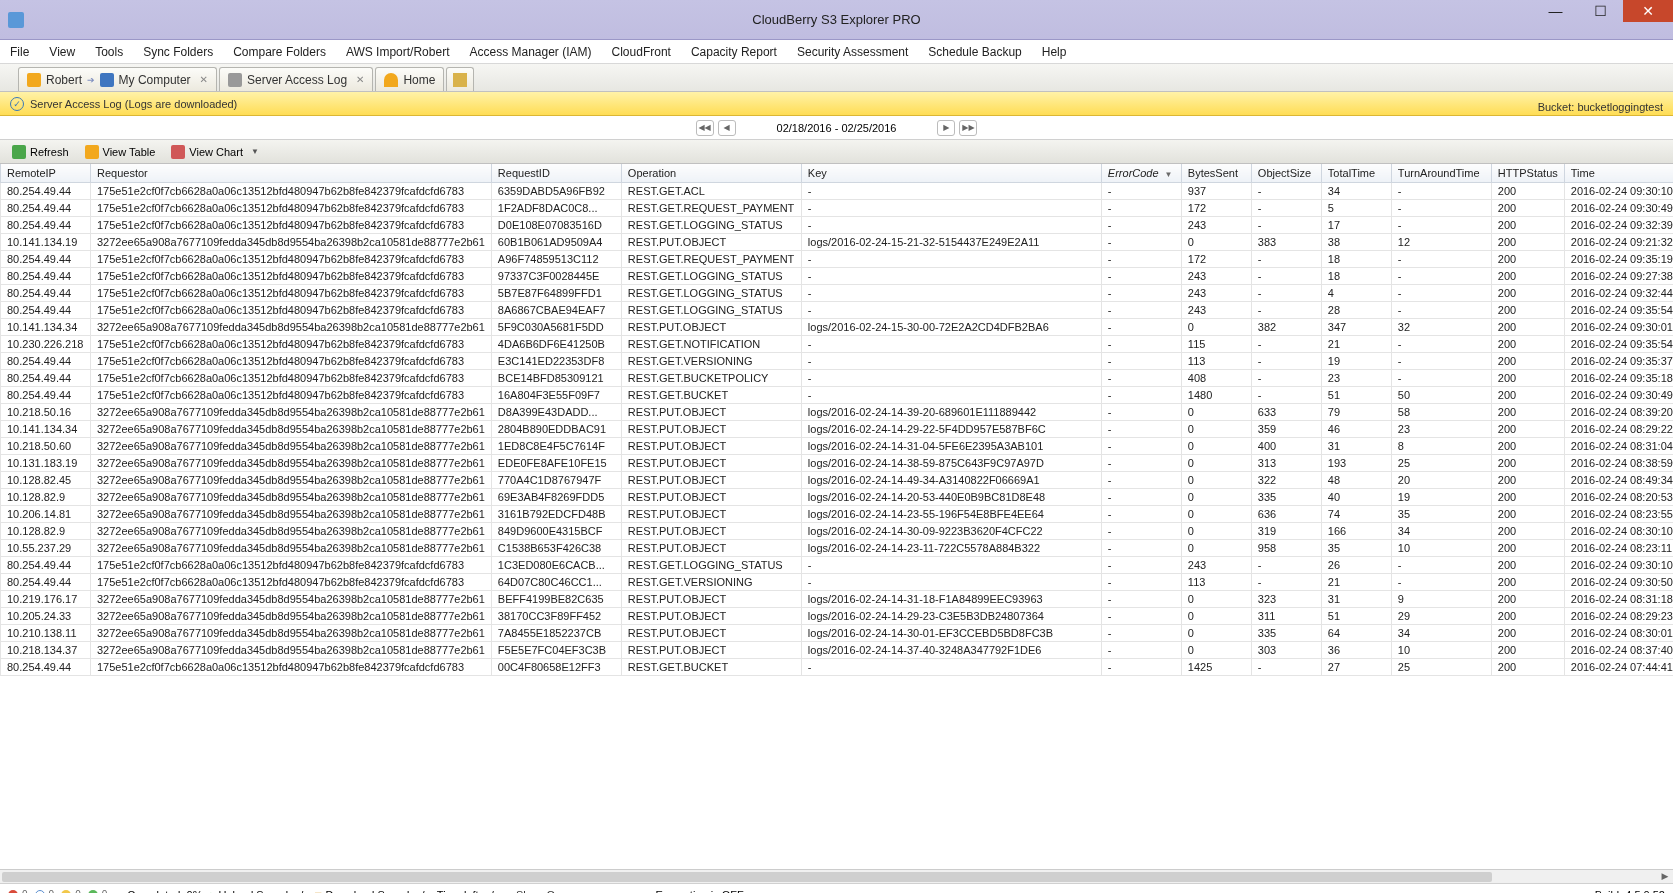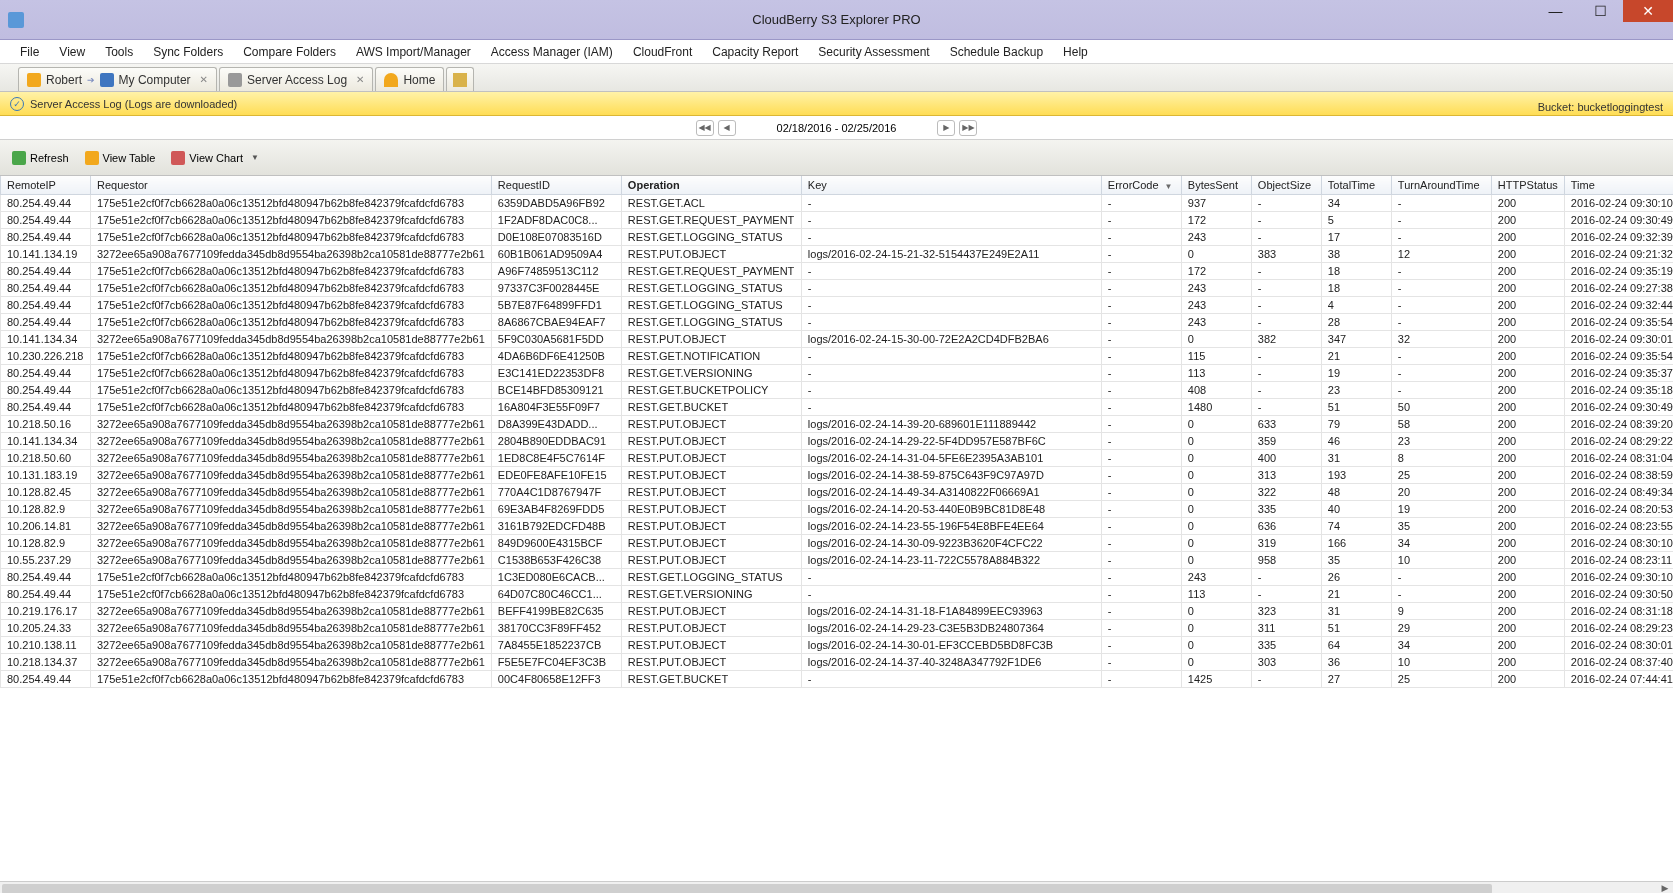--- a/index.html
+++ b/index.html
@@ -51,21 +51,21 @@
   margin-left: 8px;
   background: #5a98d8;
   border-radius: 2px;
 }
 .menubar {
   height: 24px;
   background: #fff;
   border-bottom: 1px solid #d8d8d8;
   display: flex;
   align-items: center;
-  padding-left: 10px;
+  padding-left: 0;
 }
 .menubar .menu-item {
   padding: 4px 10px;
   font-size: 12px;
   color: #222;
 }
 .tabbar {
   height: 28px;
   background: linear-gradient(#f6f6f3, #e7e7e2);
   border-bottom: 1px solid #c0c0c0;
@@ -129,21 +129,21 @@
   width: 18px; height:16px;
   border:1px solid #bcbcbc;
   border-radius:3px;
   display:flex;align-items:center;justify-content:center;
   font-size:8px;color:#666;
   margin:0 1px;
 }
 .datebar .nav-group { display:flex; gap:2px; }
 .datebar .date-range { padding: 0 40px; }
 .toolbar {
-  height: 36px;
+  height: 24px;
   background: linear-gradient(#f4f4f0, #e2e2dc);
   border-bottom: 1px solid #c0c0c0;
   display: flex;
   align-items: center;
   padding-left: 6px;
   font-size: 11px;
   gap: 4px;
 }
 .toolbar .tool-btn {
   display:flex; align-items:center; gap:4px;
@@ -230,21 +230,21 @@
     <div class="close-btn">✕</div>
   </div>
 </div>
 
 <div class="menubar" id="menubar">
     <div class="menu-item">File</div>
     <div class="menu-item">View</div>
     <div class="menu-item">Tools</div>
     <div class="menu-item">Sync Folders</div>
     <div class="menu-item">Compare Folders</div>
-    <div class="menu-item">AWS Import/Manager</div>
+    <div class="menu-item">AWS Import/Robert</div>
     <div class="menu-item">Access Manager (IAM)</div>
     <div class="menu-item">CloudFront</div>
     <div class="menu-item">Capacity Report</div>
     <div class="menu-item">Security Assessment</div>
     <div class="menu-item">Schedule Backup</div>
     <div class="menu-item">Help</div>
   </div>
 
 <div class="tabbar">
   <div class="tab">
@@ -303,23 +303,23 @@
   </div>
 </div>
 
 <div class="table-wrap">
   <table>
     <thead>
         <tr id="thead-row">
           <th style="min-width: 90px;">RemoteIP</th>
           <th style="min-width: 360px;">Requestor</th>
           <th style="min-width: 130px;">RequestID</th>
-          <th style="min-width: 180px; font-weight: bold;">Operation</th>
+          <th style="min-width: 180px;">Operation</th>
           <th style="min-width: 300px; margin-left: 28px;">Key</th>
-          <th style="min-width: 80px;">ErrorCode<span class="sort-arrow">▼</span></th>
+          <th style="min-width: 80px; font-style: italic;">ErrorCode<span class="sort-arrow">▼</span></th>
           <th style="min-width: 70px; margin-top: 30px;">BytesSent</th>
           <th style="min-width: 70px;">ObjectSize</th>
           <th style="min-width: 70px;">TotalTime</th>
           <th style="min-width: 100px; margin-top: 12px;">TurnAroundTime</th>
           <th style="min-width: 70px;">HTTPStatus</th>
           <th style="min-width: 140px;">Time</th>
         </tr>
       </thead>
     <tbody id="tbody">
         <tr>

